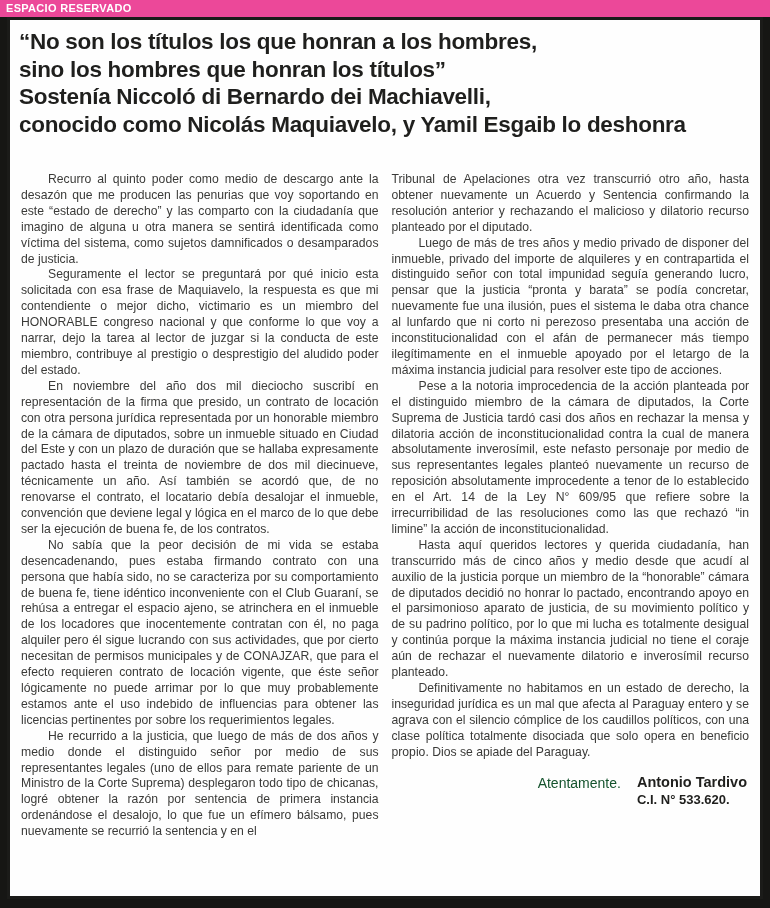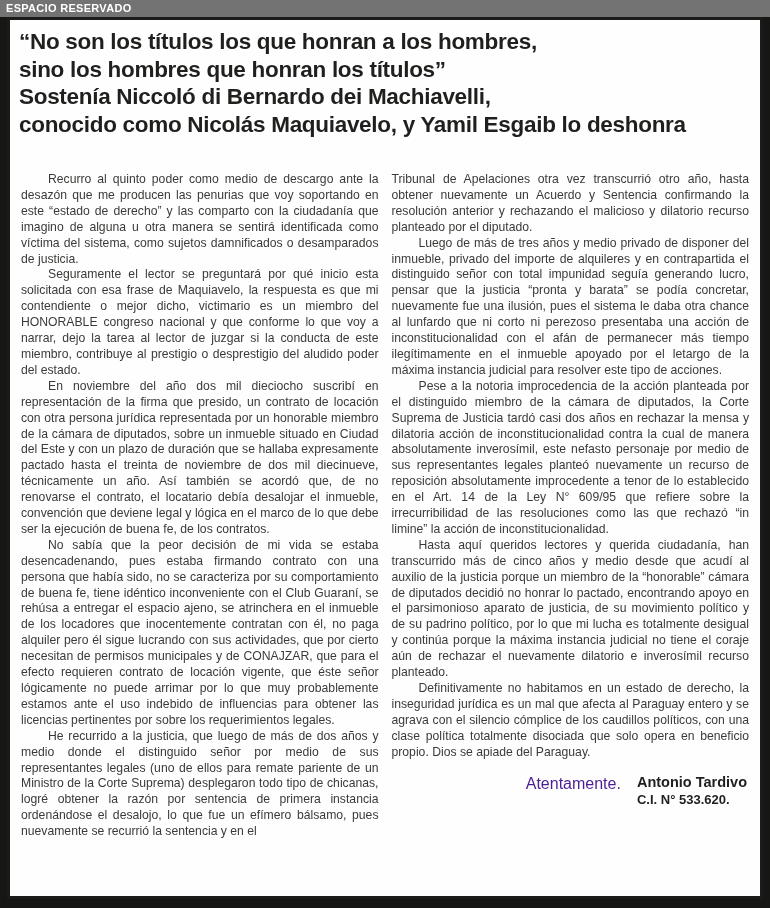--- a/index.html
+++ b/index.html
@@ -5,21 +5,21 @@
   html, body { margin: 0; padding: 0; }
   body {
     width: 770px; height: 908px;
     background: #161614;
     font-family: "Liberation Sans", sans-serif;
     position: relative;
     overflow: hidden;
   }
   .masthead {
     position: absolute; top: 0; left: 0; right: 0; height: 17px;
-    background: #737373;
+    background: #ec4899;
     color: #ffffff;
     font-size: 11px; font-weight: bold; letter-spacing: 0.3px;
     padding-left: 6px; padding-top: 2px;
     box-sizing: border-box;
   }
   .ad-box {
     position: absolute;
     left: 7px; right: 7px; top: 17px; bottom: 9px;
     background: #fefefe;
     border: 3px solid #1b1b19;
@@ -53,22 +53,22 @@
   .col p.no-indent { text-indent: 0; }
   .signature {
     display: flex;
     justify-content: flex-end;
     align-items: flex-start;
     gap: 16px;
     margin-top: 12px;
     padding-right: 2px;
   }
   .sig-closing {
-    color: #4c1d95;
-    font-size: 16px;
+    color: #14532d;
+    font-size: 14px;
     padding-top: 2px;
   }
   .sig-block { }
   .sig-name {
     color: #1f1f1d;
     font-weight: bold;
     font-size: 14.5px;
     line-height: 18px;
   }
   .sig-ci {

